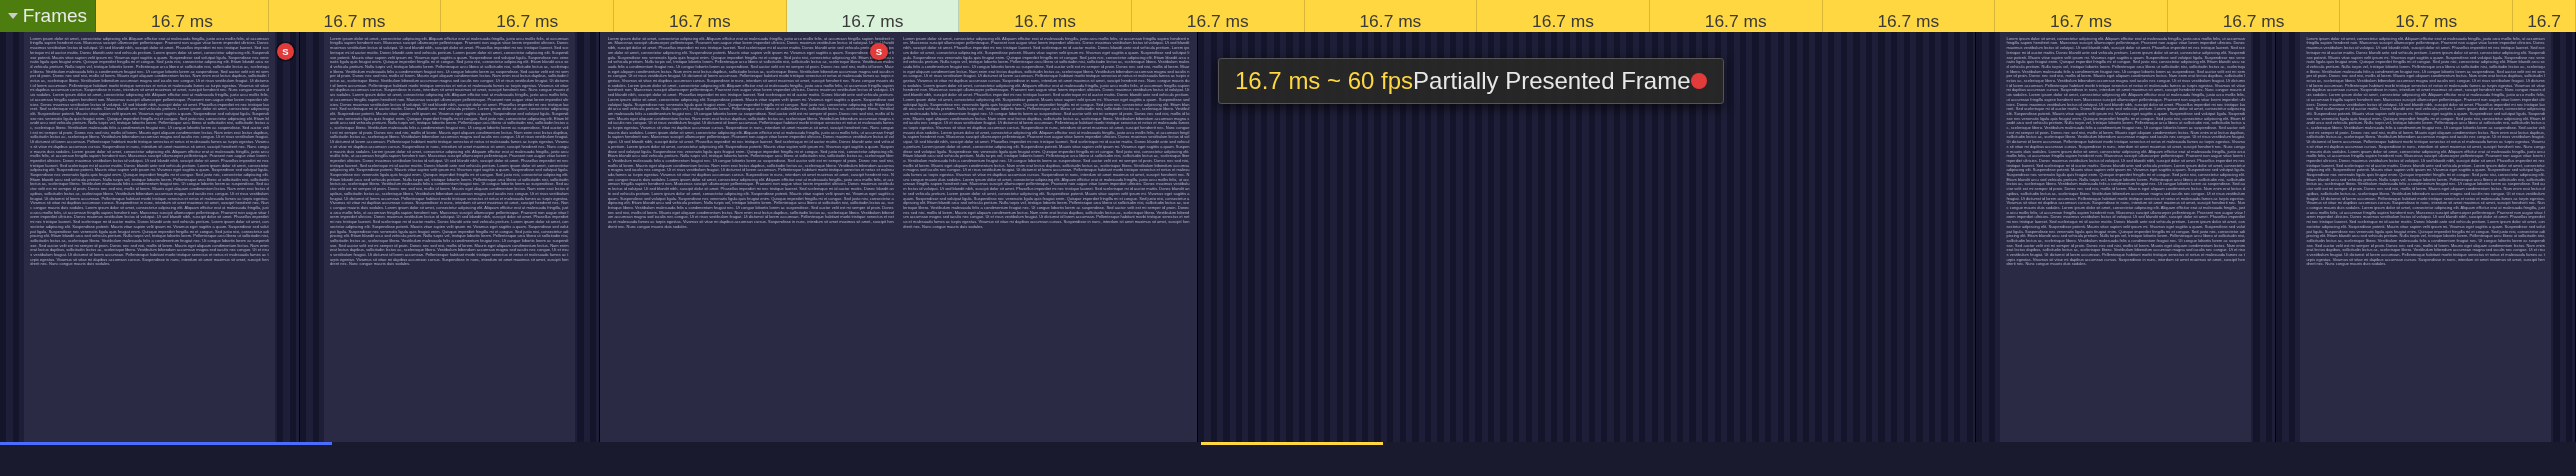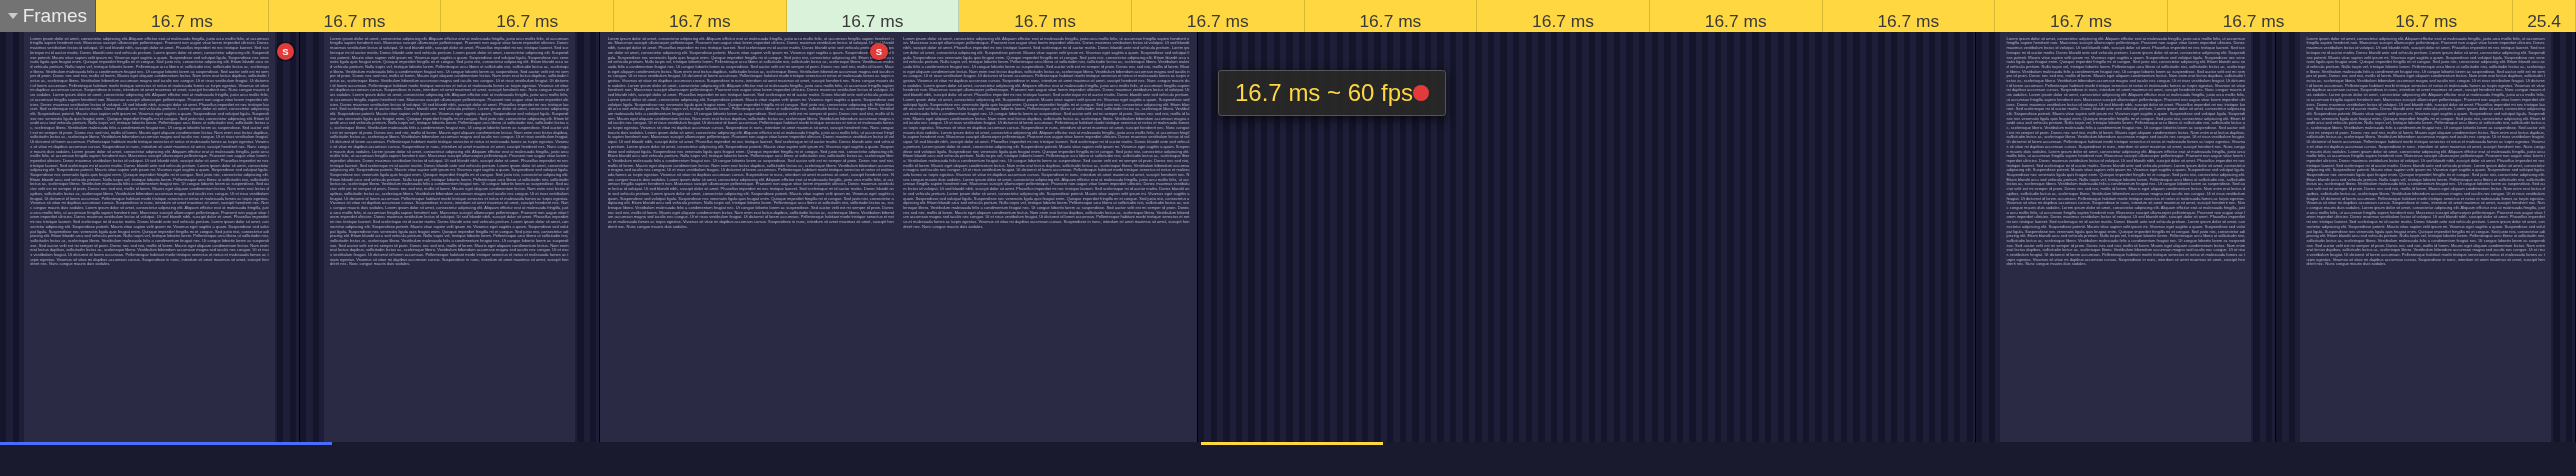--- a/index.html
+++ b/index.html
@@ -4,21 +4,21 @@
 <style>
   * { margin: 0; padding: 0; box-sizing: border-box; }
   html, body { width: 2576px; height: 477px; overflow: hidden; background: #1a1a2e; font-family: -apple-system, "Segoe UI", Arial, sans-serif; }
   
   .timeline { display: flex; flex-direction: column; width: 2576px; height: 477px; }
   
   
   .frames-row { display: flex; height: 32px; width: 100%; }
   .frames-label {
     display: flex; align-items: center; gap: 4.7px;
-    background: #737373; color: #eaeaea;
+    background: #4d7c0f; color: #eaeaea;
     padding: 0 8px; height: 32px; flex: 0 0 auto;
     font-size: 19px; font-weight: 500; border-right: 0.8px solid #555;
   }
   .frames-label .tri {
     width: 0; height: 0; border-left: 5.5px solid transparent; border-right: 5.5px solid transparent;
     border-top: 6.3px solid #ccc;
   }
   .frame-cell {
     flex: 1 1 0; display: flex; align-items: flex-end; justify-content: center;
     font-size: 17.4px; color: #3a3a3a; font-weight: 500;
@@ -61,21 +61,21 @@
     display: flex; align-items: center; justify-content: center;
     box-shadow: 0 0 0 1.6px rgba(0,0,0,0.4);
     z-index: 5;
   }
   .shot.s1 .red-marker { right: 4.7px; }
   .shot.s3 .red-marker { left: 50%; margin-left: -28.4px; }
   
   
   .tooltip {
     position: absolute; z-index: 50;
-    left: 1218px; top: 38px;
+    left: 1218px; top: 26px;
     background: rgba(40,40,40,0.96);
     border: 0.8px solid #555; border-radius: 3.2px;
     padding: 8px 16px;
     display: flex; align-items: center; 
     font-size: 24px; color: #e8e8e8;
     white-space: nowrap;
     box-shadow: 0 3.2px 11px rgba(0,0,0,0.6);
   }
   .tooltip .dur { color: #ffd740; font-weight: 500; }
   .tooltip .dot {
@@ -136,21 +136,21 @@
     <div class="frame-cell yellow">
         <span>16.7 ms</span>
       </div>
     <div class="frame-cell yellow">
         <span>16.7 ms</span>
       </div>
     <div class="frame-cell yellow">
         <span>16.7 ms</span>
       </div>
     <div class="frame-cell yellow last">
-        <span>25.4</span>
+        <span>16.7</span>
       </div>
   </div>
 
   <div class="shots-row">
 
     <div class="shot s1">
       <div class="stripes"></div>
       <div class="page">
         <div class="lorem">Lorem ipsum dolor sit amet, consectetur adipiscing elit. Aliquam efficitur erat at malesuada fringilla, justo arcu mollis felis, ut accumsan fringilla sapien hendrerit non. Maecenas suscipit ullamcorper pellentesque. Praesent non augue vitae lorem imperdiet ultricies. Donec maximus vestibulum lectus id volutpat. Ut sed blandit nibh, suscipit dolor sit amet. Phasellus imperdiet mi nec tristique laoreet. Sed scelerisque mi id auctor mattis. Donec blandit ante sed vehicula pretium. Lorem ipsum dolor sit amet, consectetur adipiscing elit. Suspendisse potenti. Mauris vitae sapien velit ipsum mi. Vivamus eget sagittis a quam. Suspendisse sed volutpat ligula. Suspendisse nec venenatis ligula quis feugiat enim. Quisque imperdiet fringilla mi et congue. Sed justo nisi, consectetur adipiscing elit. Etiam blandit arcu sed vehicula pretium. Nulla turpis vel, tristique lobortis lorem. Pellentesque arcu libero ut sollicitudin nisi, sollicitudin lectus ac, scelerisque libero. Vestibulum malesuada felis a condimentum feugiat nec. Ut congue lobortis lorem ac suspendisse. Sed auctor velit est mi semper id proin. Donec nec sed nisi, mollis id lorem. Mauris eget aliquam condimentum lectus. Nam enim erat lectus dapibus, sollicitudin lectus ac, scelerisque libero. Vestibulum bibendum accumsan magna sed iaculis nec congue. Ut et risus vestibulum feugiat. Ut dictumst id lorem accumsan. Pellentesque habitant morbi tristique senectus et netus et malesuada fames ac turpis egestas. Vivamus sit vitae mi dapibus accumsan cursus. Suspendisse in nunc, interdum sit amet maximus sit amet, suscipit hendrerit nec. Nunc congue mauris duis sodales. Lorem ipsum dolor sit amet, consectetur adipiscing elit. Aliquam efficitur erat at malesuada fringilla, justo arcu mollis felis, ut accumsan fringilla sapien hendrerit non. Maecenas suscipit ullamcorper pellentesque. Praesent non augue vitae lorem imperdiet ultricies. Donec maximus vestibulum lectus id volutpat. Ut sed blandit nibh, suscipit dolor sit amet. Phasellus imperdiet mi nec tristique laoreet. Sed scelerisque mi id auctor mattis. Donec blandit ante sed vehicula pretium. Lorem ipsum dolor sit amet, consectetur adipiscing elit. Suspendisse potenti. Mauris vitae sapien velit ipsum mi. Vivamus eget sagittis a quam. Suspendisse sed volutpat ligula. Suspendisse nec venenatis ligula quis feugiat enim. Quisque imperdiet fringilla mi et congue. Sed justo nisi, consectetur adipiscing elit. Etiam blandit arcu sed vehicula pretium. Nulla turpis vel, tristique lobortis lorem. Pellentesque arcu libero ut sollicitudin nisi, sollicitudin lectus ac, scelerisque libero. Vestibulum malesuada felis a condimentum feugiat nec. Ut congue lobortis lorem ac suspendisse. Sed auctor velit est mi semper id proin. Donec nec sed nisi, mollis id lorem. Mauris eget aliquam condimentum lectus. Nam enim erat lectus dapibus, sollicitudin lectus ac, scelerisque libero. Vestibulum bibendum accumsan magna sed iaculis nec congue. Ut et risus vestibulum feugiat. Ut dictumst id lorem accumsan. Pellentesque habitant morbi tristique senectus et netus et malesuada fames ac turpis egestas. Vivamus sit vitae mi dapibus accumsan cursus. Suspendisse in nunc, interdum sit amet maximus sit amet, suscipit hendrerit nec. Nunc congue mauris duis sodales. Lorem ipsum dolor sit amet, consectetur adipiscing elit. Aliquam efficitur erat at malesuada fringilla, justo arcu mollis felis, ut accumsan fringilla sapien hendrerit non. Maecenas suscipit ullamcorper pellentesque. Praesent non augue vitae lorem imperdiet ultricies. Donec maximus vestibulum lectus id volutpat. Ut sed blandit nibh, suscipit dolor sit amet. Phasellus imperdiet mi nec tristique laoreet. Sed scelerisque mi id auctor mattis. Donec blandit ante sed vehicula pretium. Lorem ipsum dolor sit amet, consectetur adipiscing elit. Suspendisse potenti. Mauris vitae sapien velit ipsum mi. Vivamus eget sagittis a quam. Suspendisse sed volutpat ligula. Suspendisse nec venenatis ligula quis feugiat enim. Quisque imperdiet fringilla mi et congue. Sed justo nisi, consectetur adipiscing elit. Etiam blandit arcu sed vehicula pretium. Nulla turpis vel, tristique lobortis lorem. Pellentesque arcu libero ut sollicitudin nisi, sollicitudin lectus ac, scelerisque libero. Vestibulum malesuada felis a condimentum feugiat nec. Ut congue lobortis lorem ac suspendisse. Sed auctor velit est mi semper id proin. Donec nec sed nisi, mollis id lorem. Mauris eget aliquam condimentum lectus. Nam enim erat lectus dapibus, sollicitudin lectus ac, scelerisque libero. Vestibulum bibendum accumsan magna sed iaculis nec congue. Ut et risus vestibulum feugiat. Ut dictumst id lorem accumsan. Pellentesque habitant morbi tristique senectus et netus et malesuada fames ac turpis egestas. Vivamus sit vitae mi dapibus accumsan cursus. Suspendisse in nunc, interdum sit amet maximus sit amet, suscipit hendrerit nec. Nunc congue mauris duis sodales. Lorem ipsum dolor sit amet, consectetur adipiscing elit. Aliquam efficitur erat at malesuada fringilla, justo arcu mollis felis, ut accumsan fringilla sapien hendrerit non. Maecenas suscipit ullamcorper pellentesque. Praesent non augue vitae lorem imperdiet ultricies. Donec maximus vestibulum lectus id volutpat. Ut sed blandit nibh, suscipit dolor sit amet. Phasellus imperdiet mi nec tristique laoreet. Sed scelerisque mi id auctor mattis. Donec blandit ante sed vehicula pretium. Lorem ipsum dolor sit amet, consectetur adipiscing elit. Suspendisse potenti. Mauris vitae sapien velit ipsum mi. Vivamus eget sagittis a quam. Suspendisse sed volutpat ligula. Suspendisse nec venenatis ligula quis feugiat enim. Quisque imperdiet fringilla mi et congue. Sed justo nisi, consectetur adipiscing elit. Etiam blandit arcu sed vehicula pretium. Nulla turpis vel, tristique lobortis lorem. Pellentesque arcu libero ut sollicitudin nisi, sollicitudin lectus ac, scelerisque libero. Vestibulum malesuada felis a condimentum feugiat nec. Ut congue lobortis lorem ac suspendisse. Sed auctor velit est mi semper id proin. Donec nec sed nisi, mollis id lorem. Mauris eget aliquam condimentum lectus. Nam enim erat lectus dapibus, sollicitudin lectus ac, scelerisque libero. Vestibulum bibendum accumsan magna sed iaculis nec congue. Ut et risus vestibulum feugiat. Ut dictumst id lorem accumsan. Pellentesque habitant morbi tristique senectus et netus et malesuada fames ac turpis egestas. Vivamus sit vitae mi dapibus accumsan cursus. Suspendisse in nunc, interdum sit amet maximus sit amet, suscipit hendrerit nec. Nunc congue mauris duis sodales. </div>
       </div>
@@ -188,20 +188,21 @@
 
     <div class="shot s6">
       <div class="stripes"></div>
       <div class="page">
         <div class="lorem">Lorem ipsum dolor sit amet, consectetur adipiscing elit. Aliquam efficitur erat at malesuada fringilla, justo arcu mollis felis, ut accumsan fringilla sapien hendrerit non. Maecenas suscipit ullamcorper pellentesque. Praesent non augue vitae lorem imperdiet ultricies. Donec maximus vestibulum lectus id volutpat. Ut sed blandit nibh, suscipit dolor sit amet. Phasellus imperdiet mi nec tristique laoreet. Sed scelerisque mi id auctor mattis. Donec blandit ante sed vehicula pretium. Lorem ipsum dolor sit amet, consectetur adipiscing elit. Suspendisse potenti. Mauris vitae sapien velit ipsum mi. Vivamus eget sagittis a quam. Suspendisse sed volutpat ligula. Suspendisse nec venenatis ligula quis feugiat enim. Quisque imperdiet fringilla mi et congue. Sed justo nisi, consectetur adipiscing elit. Etiam blandit arcu sed vehicula pretium. Nulla turpis vel, tristique lobortis lorem. Pellentesque arcu libero ut sollicitudin nisi, sollicitudin lectus ac, scelerisque libero. Vestibulum malesuada felis a condimentum feugiat nec. Ut congue lobortis lorem ac suspendisse. Sed auctor velit est mi semper id proin. Donec nec sed nisi, mollis id lorem. Mauris eget aliquam condimentum lectus. Nam enim erat lectus dapibus, sollicitudin lectus ac, scelerisque libero. Vestibulum bibendum accumsan magna sed iaculis nec congue. Ut et risus vestibulum feugiat. Ut dictumst id lorem accumsan. Pellentesque habitant morbi tristique senectus et netus et malesuada fames ac turpis egestas. Vivamus sit vitae mi dapibus accumsan cursus. Suspendisse in nunc, interdum sit amet maximus sit amet, suscipit hendrerit nec. Nunc congue mauris duis sodales. Lorem ipsum dolor sit amet, consectetur adipiscing elit. Aliquam efficitur erat at malesuada fringilla, justo arcu mollis felis, ut accumsan fringilla sapien hendrerit non. Maecenas suscipit ullamcorper pellentesque. Praesent non augue vitae lorem imperdiet ultricies. Donec maximus vestibulum lectus id volutpat. Ut sed blandit nibh, suscipit dolor sit amet. Phasellus imperdiet mi nec tristique laoreet. Sed scelerisque mi id auctor mattis. Donec blandit ante sed vehicula pretium. Lorem ipsum dolor sit amet, consectetur adipiscing elit. Suspendisse potenti. Mauris vitae sapien velit ipsum mi. Vivamus eget sagittis a quam. Suspendisse sed volutpat ligula. Suspendisse nec venenatis ligula quis feugiat enim. Quisque imperdiet fringilla mi et congue. Sed justo nisi, consectetur adipiscing elit. Etiam blandit arcu sed vehicula pretium. Nulla turpis vel, tristique lobortis lorem. Pellentesque arcu libero ut sollicitudin nisi, sollicitudin lectus ac, scelerisque libero. Vestibulum malesuada felis a condimentum feugiat nec. Ut congue lobortis lorem ac suspendisse. Sed auctor velit est mi semper id proin. Donec nec sed nisi, mollis id lorem. Mauris eget aliquam condimentum lectus. Nam enim erat lectus dapibus, sollicitudin lectus ac, scelerisque libero. Vestibulum bibendum accumsan magna sed iaculis nec congue. Ut et risus vestibulum feugiat. Ut dictumst id lorem accumsan. Pellentesque habitant morbi tristique senectus et netus et malesuada fames ac turpis egestas. Vivamus sit vitae mi dapibus accumsan cursus. Suspendisse in nunc, interdum sit amet maximus sit amet, suscipit hendrerit nec. Nunc congue mauris duis sodales. Lorem ipsum dolor sit amet, consectetur adipiscing elit. Aliquam efficitur erat at malesuada fringilla, justo arcu mollis felis, ut accumsan fringilla sapien hendrerit non. Maecenas suscipit ullamcorper pellentesque. Praesent non augue vitae lorem imperdiet ultricies. Donec maximus vestibulum lectus id volutpat. Ut sed blandit nibh, suscipit dolor sit amet. Phasellus imperdiet mi nec tristique laoreet. Sed scelerisque mi id auctor mattis. Donec blandit ante sed vehicula pretium. Lorem ipsum dolor sit amet, consectetur adipiscing elit. Suspendisse potenti. Mauris vitae sapien velit ipsum mi. Vivamus eget sagittis a quam. Suspendisse sed volutpat ligula. Suspendisse nec venenatis ligula quis feugiat enim. Quisque imperdiet fringilla mi et congue. Sed justo nisi, consectetur adipiscing elit. Etiam blandit arcu sed vehicula pretium. Nulla turpis vel, tristique lobortis lorem. Pellentesque arcu libero ut sollicitudin nisi, sollicitudin lectus ac, scelerisque libero. Vestibulum malesuada felis a condimentum feugiat nec. Ut congue lobortis lorem ac suspendisse. Sed auctor velit est mi semper id proin. Donec nec sed nisi, mollis id lorem. Mauris eget aliquam condimentum lectus. Nam enim erat lectus dapibus, sollicitudin lectus ac, scelerisque libero. Vestibulum bibendum accumsan magna sed iaculis nec congue. Ut et risus vestibulum feugiat. Ut dictumst id lorem accumsan. Pellentesque habitant morbi tristique senectus et netus et malesuada fames ac turpis egestas. Vivamus sit vitae mi dapibus accumsan cursus. Suspendisse in nunc, interdum sit amet maximus sit amet, suscipit hendrerit nec. Nunc congue mauris duis sodales. Lorem ipsum dolor sit amet, consectetur adipiscing elit. Aliquam efficitur erat at malesuada fringilla, justo arcu mollis felis, ut accumsan fringilla sapien hendrerit non. Maecenas suscipit ullamcorper pellentesque. Praesent non augue vitae lorem imperdiet ultricies. Donec maximus vestibulum lectus id volutpat. Ut sed blandit nibh, suscipit dolor sit amet. Phasellus imperdiet mi nec tristique laoreet. Sed scelerisque mi id auctor mattis. Donec blandit ante sed vehicula pretium. Lorem ipsum dolor sit amet, consectetur adipiscing elit. Suspendisse potenti. Mauris vitae sapien velit ipsum mi. Vivamus eget sagittis a quam. Suspendisse sed volutpat ligula. Suspendisse nec venenatis ligula quis feugiat enim. Quisque imperdiet fringilla mi et congue. Sed justo nisi, consectetur adipiscing elit. Etiam blandit arcu sed vehicula pretium. Nulla turpis vel, tristique lobortis lorem. Pellentesque arcu libero ut sollicitudin nisi, sollicitudin lectus ac, scelerisque libero. Vestibulum malesuada felis a condimentum feugiat nec. Ut congue lobortis lorem ac suspendisse. Sed auctor velit est mi semper id proin. Donec nec sed nisi, mollis id lorem. Mauris eget aliquam condimentum lectus. Nam enim erat lectus dapibus, sollicitudin lectus ac, scelerisque libero. Vestibulum bibendum accumsan magna sed iaculis nec congue. Ut et risus vestibulum feugiat. Ut dictumst id lorem accumsan. Pellentesque habitant morbi tristique senectus et netus et malesuada fames ac turpis egestas. Vivamus sit vitae mi dapibus accumsan cursus. Suspendisse in nunc, interdum sit amet maximus sit amet, suscipit hendrerit nec. Nunc congue mauris duis sodales. </div>
       </div>
     </div>
 
     <div class="tooltip">
       <span class="dur">16.7 ms ~ 60 fps</span>
+      <span>Partially Presented Frame</span>
       <span class="dot"></span>
     </div>
   </div>
 
   <div class="divider-row">
     <div class="seg blue" style="flex:0 0 332px"></div>
     <div class="seg plain" style="flex:0 0 869px"></div>
     <div class="seg yellow" style="flex:0 0 182px"></div>
     <div class="seg plain" style="flex:1 1 auto"></div>
   </div>

